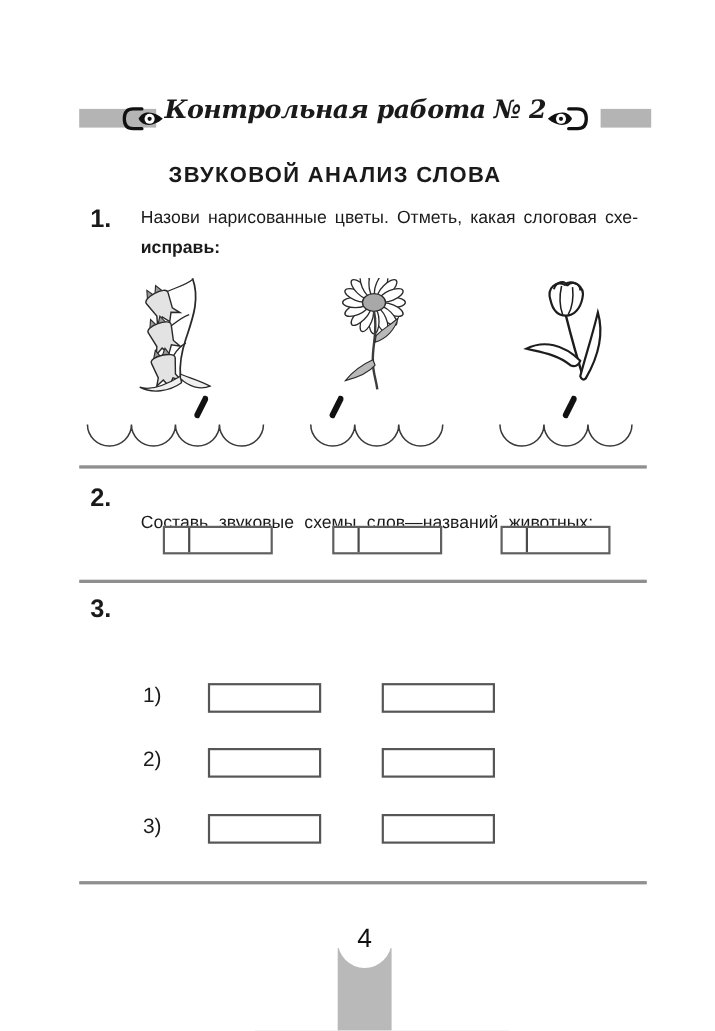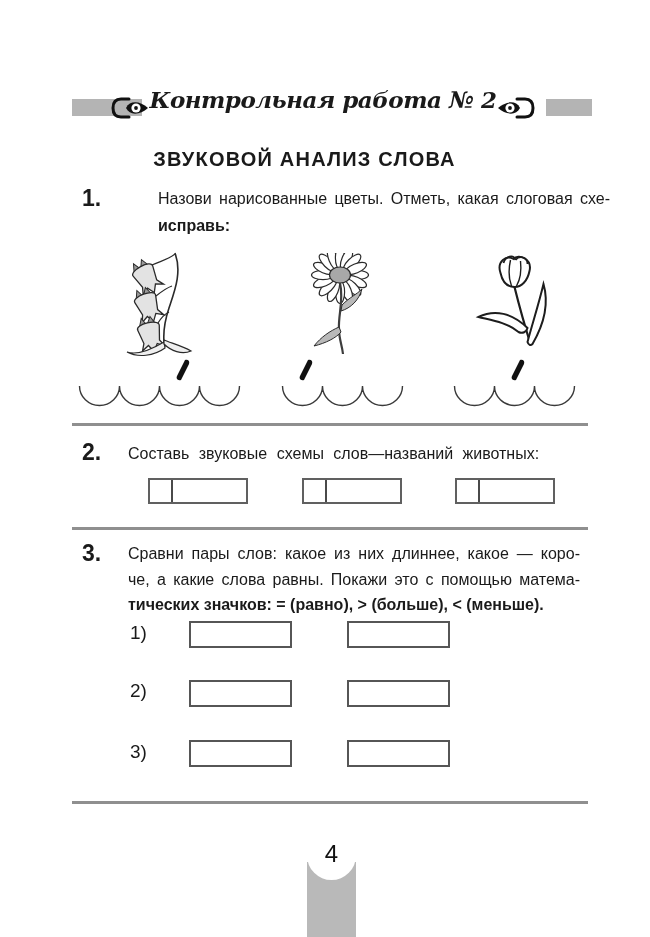--- a/index.html
+++ b/index.html
@@ -70,21 +70,21 @@
     <path d="M17,15 C21,7 31,8 39,15 C31,22 21,23 17,15 Z" fill="#111"></path>
     <circle cx="27" cy="15" r="4.6" fill="#fff"></circle>
     <circle cx="27" cy="15" r="1.9" fill="#111"></circle>
   </svg>
 
   <div id="banner-title" class="abs">Контрольная работа № 2</div>
 
   <div id="section-title" class="abs">ЗВУКОВОЙ АНАЛИЗ СЛОВА</div>
 
   <div class="task-num" style="top:185px;">1.</div>
-  <div class="task-text" style="top:186px;margin-left:30px;">
+  <div class="task-text" style="top:186px;">
     <div class="jline">Назови нарисованные цветы. Отметь, какая слоговая схе-</div>
     <div class="lline">исправь:</div>
   </div>
 
   <div class="scheme-col" style="left: 78px; width: 160px;">
     <svg class="flower" width="78" height="108" viewBox="0 0 78 108">
       <path d="M56,3 C63,22 56,40 50,58 C46,70 44,80 45,92" fill="none" stroke="#2a2a2a" stroke-width="1.6"></path>
       <path d="M56,4 C50,9 42,11 33,15" fill="none" stroke="#2a2a2a" stroke-width="1.2"></path>
       <path d="M53,36 C47,38 42,42 37,46" fill="none" stroke="#2a2a2a" stroke-width="1.2"></path>
       <path d="M50,62 C46,64 42,68 39,73" fill="none" stroke="#2a2a2a" stroke-width="1.2"></path>
@@ -159,40 +159,35 @@
       <path d="M9,1 C12,0 14,2 13,5 L5,21 C1,22 0,19 1,17 Z" fill="#111"></path>
     </svg>
     <div class="arcs"><svg width="123" height="24" viewBox="0 0 123 24">
           <path d="M1.5,2 a20,19.5 0 0 0 40,0 a20,19.5 0 0 0 40,0 a20,19.5 0 0 0 40,0" fill="none" stroke="#3a3a3a" stroke-width="1.4"></path>
         </svg></div>
   </div>
 
   <div class="rule" style="top:423px;"></div>
 
   <div class="task-num" style="top:439px;">2.</div>
-  <div class="task-text" style="top:441px;width:460px;word-spacing:5px;">Составь звуковые схемы слов—названий животных:</div>
+  <div class="task-text" style="top:463px;width:460px;word-spacing:5px;">Составь звуковые схемы слов—названий животных:</div>
 
   <div class="sound-box" style="left:148px;">
     <div class="divider"></div>
   </div>
   <div class="sound-box" style="left:302px;">
     <div class="divider"></div>
   </div>
   <div class="sound-box" style="left:455px;">
     <div class="divider"></div>
   </div>
 
   <div class="rule" style="top:527px;"></div>
 
   <div class="task-num" style="top:540px;">3.</div>
-  <div class="task-text" style="top:541px;line-height:25.5px;">
-    <div class="jline">Сравни пары слов: какое из них длиннее, какое — коро-</div>
-    <div class="jline">че, а какие слова равны. Покажи это с помощью матема-</div>
-    <div class="lline">тических значков: = (равно), &gt; (больше), &lt; (меньше).</div>
-  </div>
 
   <div class="row-label" style="top:620px;">1)</div>
   <div class="word-box" style="left:189px;top:621px;"></div>
   <div class="word-box" style="left:347px;top:621px;"></div>
 
   <div class="row-label" style="top:678px;">2)</div>
   <div class="word-box" style="left:189px;top:680px;"></div>
   <div class="word-box" style="left:347px;top:680px;"></div>
 
   <div class="row-label" style="top:739px;">3)</div>

